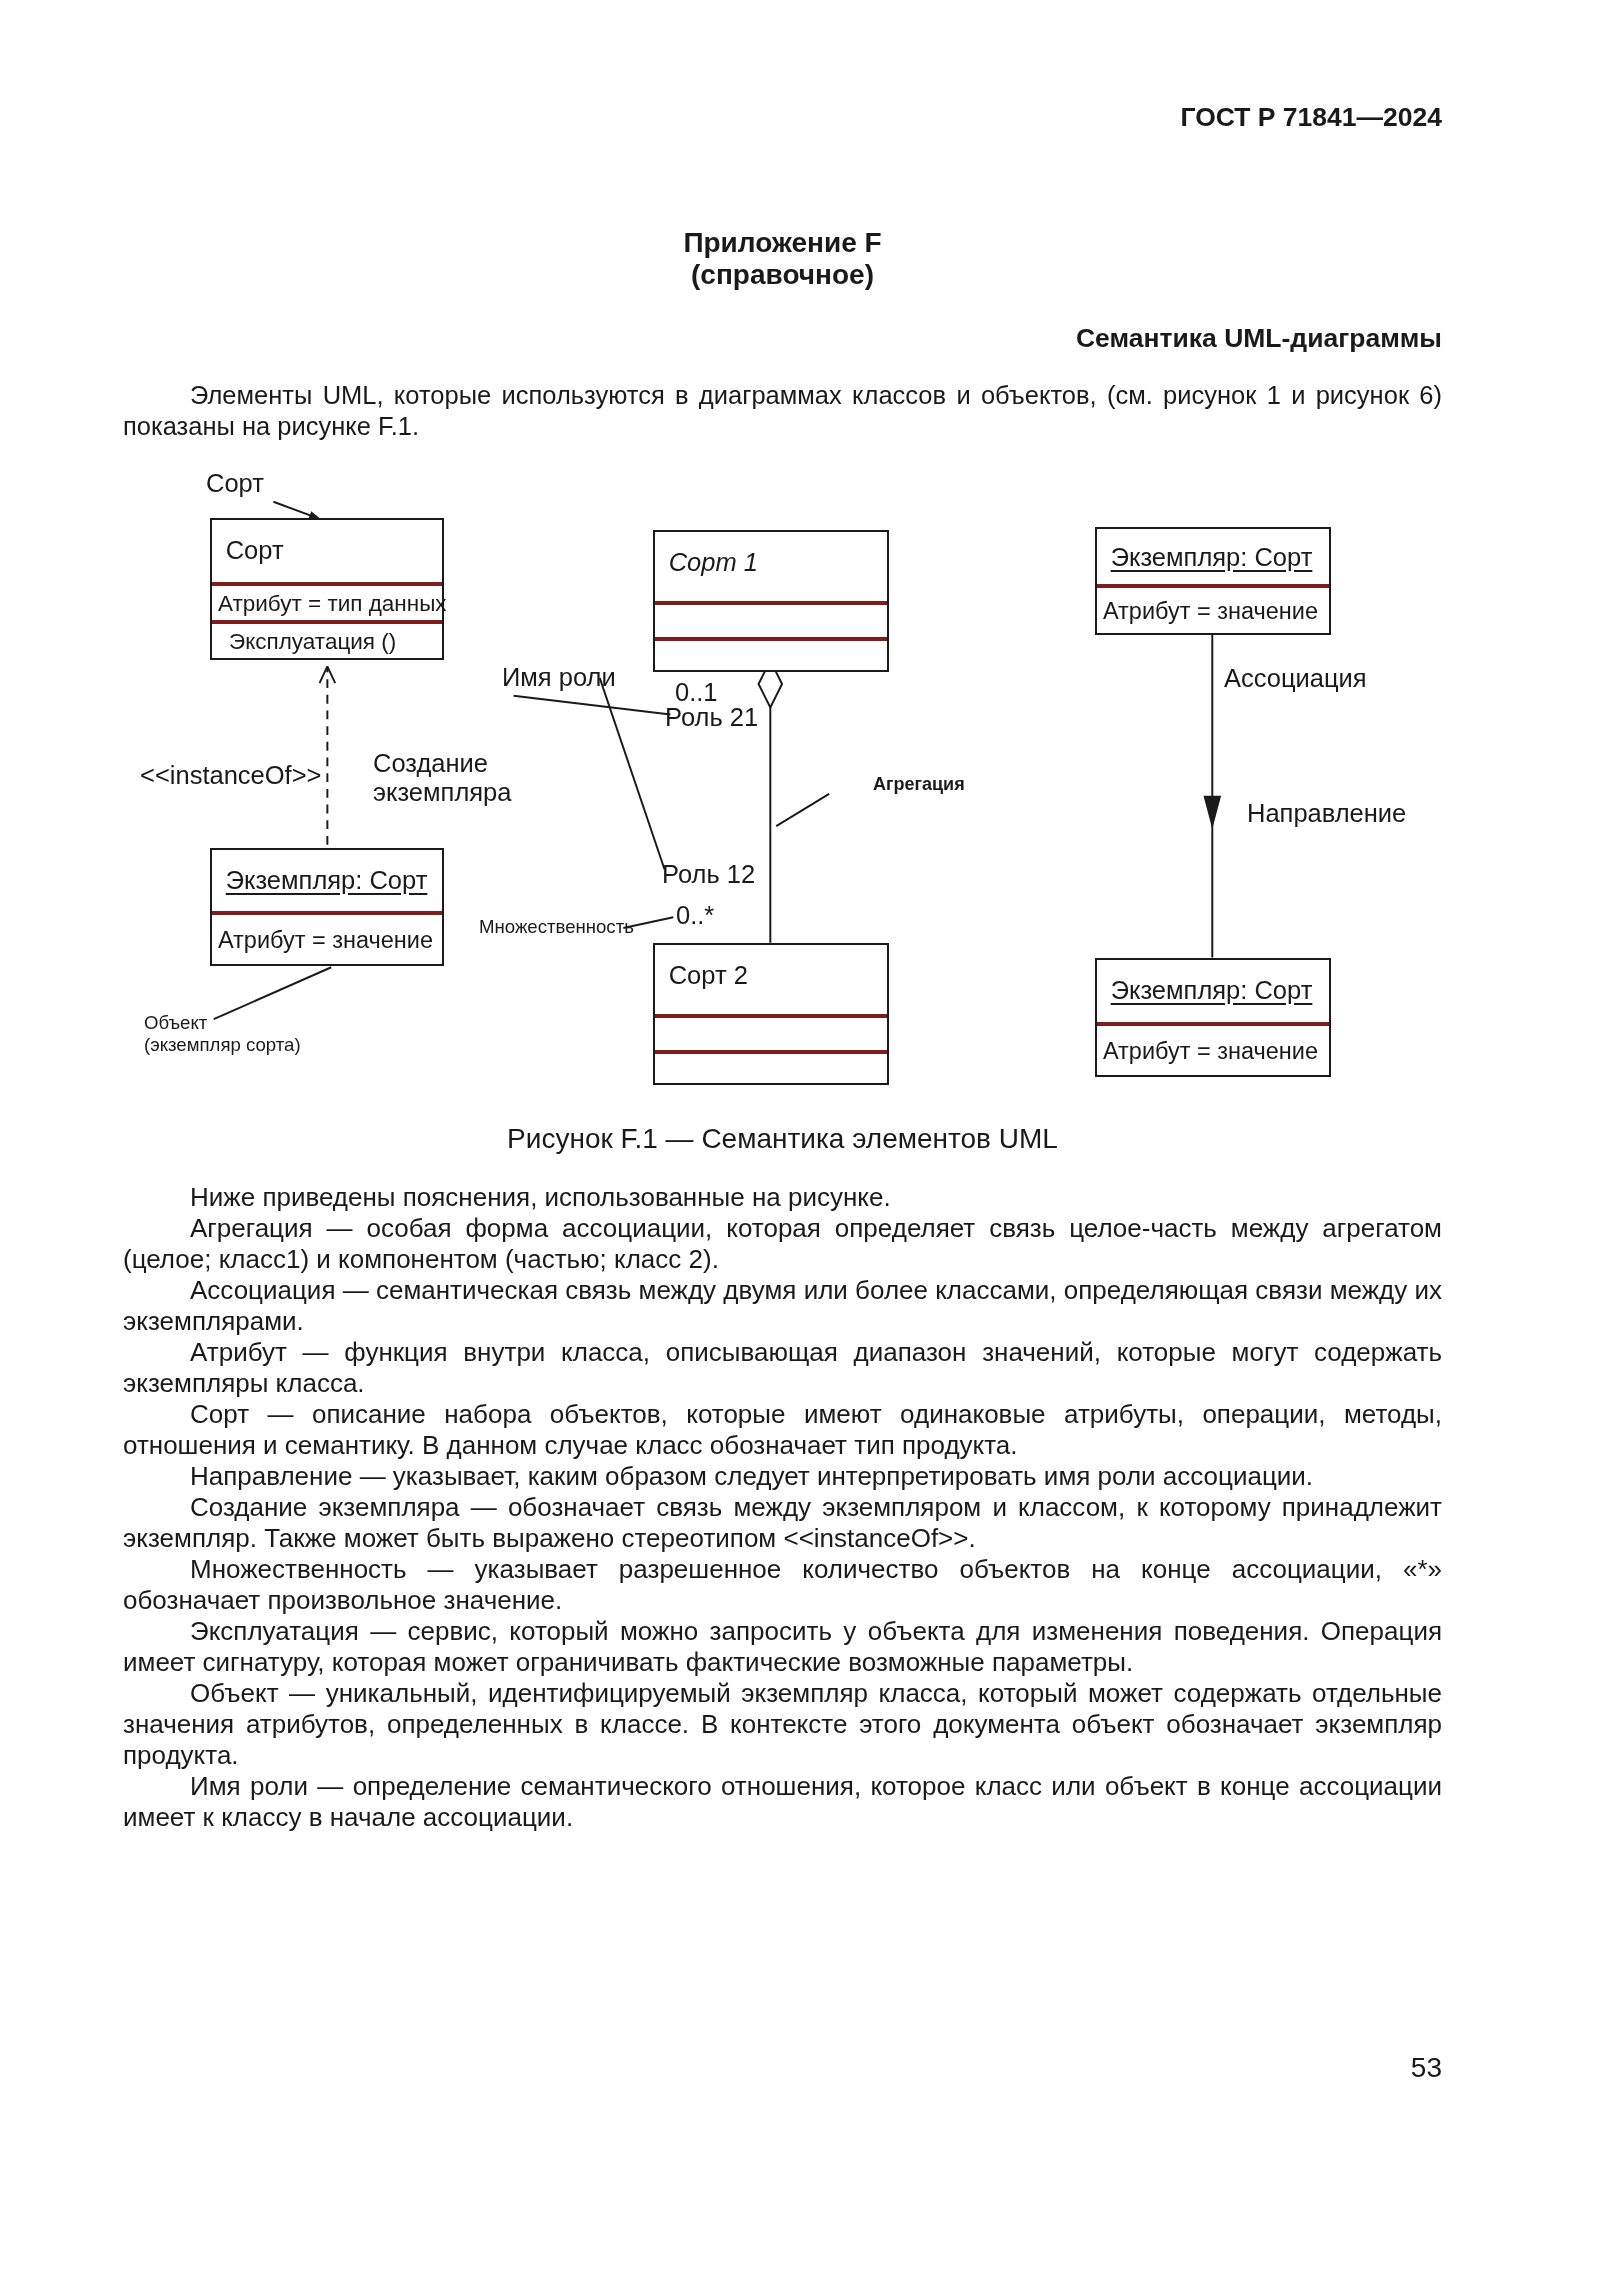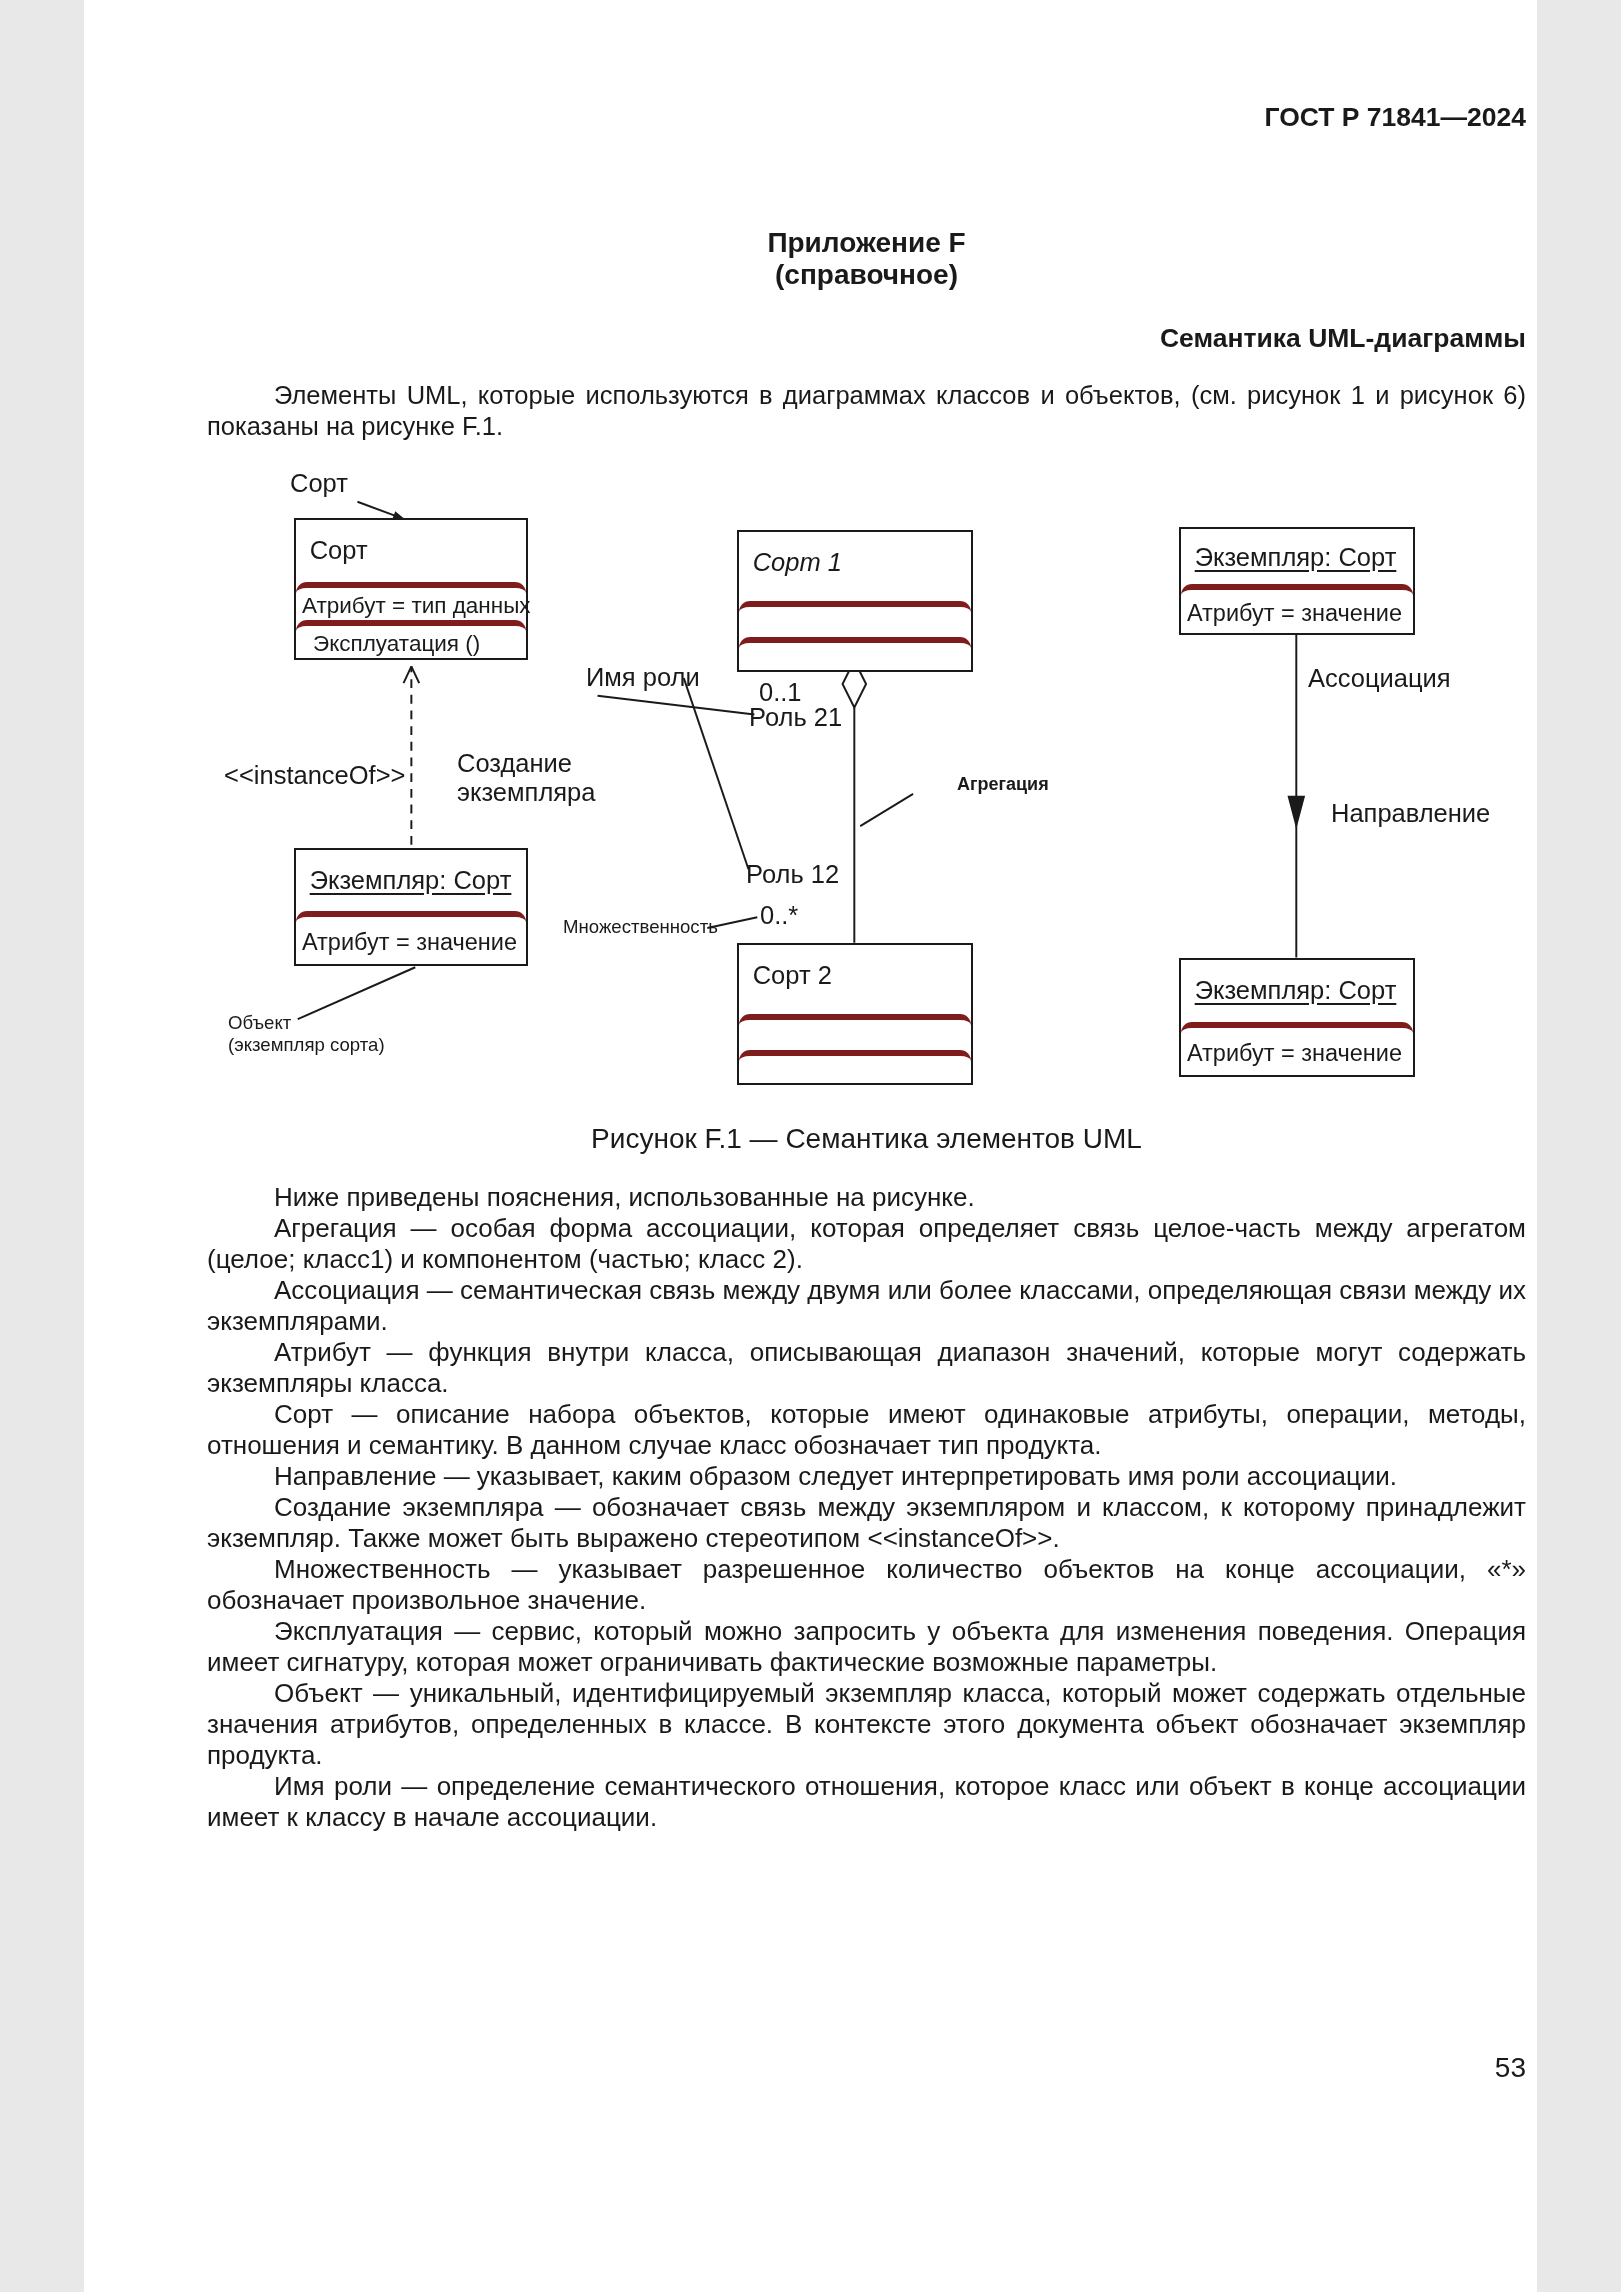--- a/index.html
+++ b/index.html
@@ -1,17 +1,17 @@
 <!DOCTYPE html>
 <html lang="ru"><head>
 <meta charset="utf-8">
 <style>
   html,body { margin:0; padding:0; background:#e8e8e8; }
   .page {
-    position:relative; width:1453px; height:2293px; margin:0 auto;
+    position:relative; width:1621px; height:2293px; margin:0 auto;
     background:#ffffff; color:#1a1a1a; overflow:hidden;
     font-family:"Liberation Sans","DejaVu Sans",sans-serif;
   }
   .abs { position:absolute; }
   .col { left:123px; width:1319px; }
   .bold { font-weight:700; }
   .center { text-align:center; }
   .right { text-align:right; }
   .t27 { font-size:26.5px; line-height:31px; }
   .t26 { font-size:28px; line-height:31px; }
@@ -25,22 +25,22 @@
   
   .uml-box {
     position:absolute; border:2px solid #1a1a1a; background:#fff;
     display:flex; flex-direction:column; box-sizing:border-box;
   }
   .uml-title {
     font-size:25.5px; padding:15.7px 3.9px 0 13.7px; box-sizing:border-box; white-space:nowrap;
   }
   .uml-title.u { text-decoration:underline; text-underline-offset:3.9px; }
   .uml-row {
-    border-top:6px solid #7f1d1d; font-size:22.5px; padding:4.9px 2px 0 5.9px;
-    box-sizing:border-box; white-space:nowrap;border-radius:11px;
+    border-top:4px solid #7f1d1d; font-size:22.5px; padding:4.9px 2px 0 5.9px;
+    box-sizing:border-box; white-space:nowrap;
   }
   .flabel { position:absolute; font-size:25.5px; white-space:nowrap; }
   .flabel-sm { position:absolute; font-size:18.6px; white-space:nowrap; }
   svg.wires { position:absolute; left:0; top:0; pointer-events:none; }
 </style>
 </head>
 <body>
 
 <div class="page">
 

